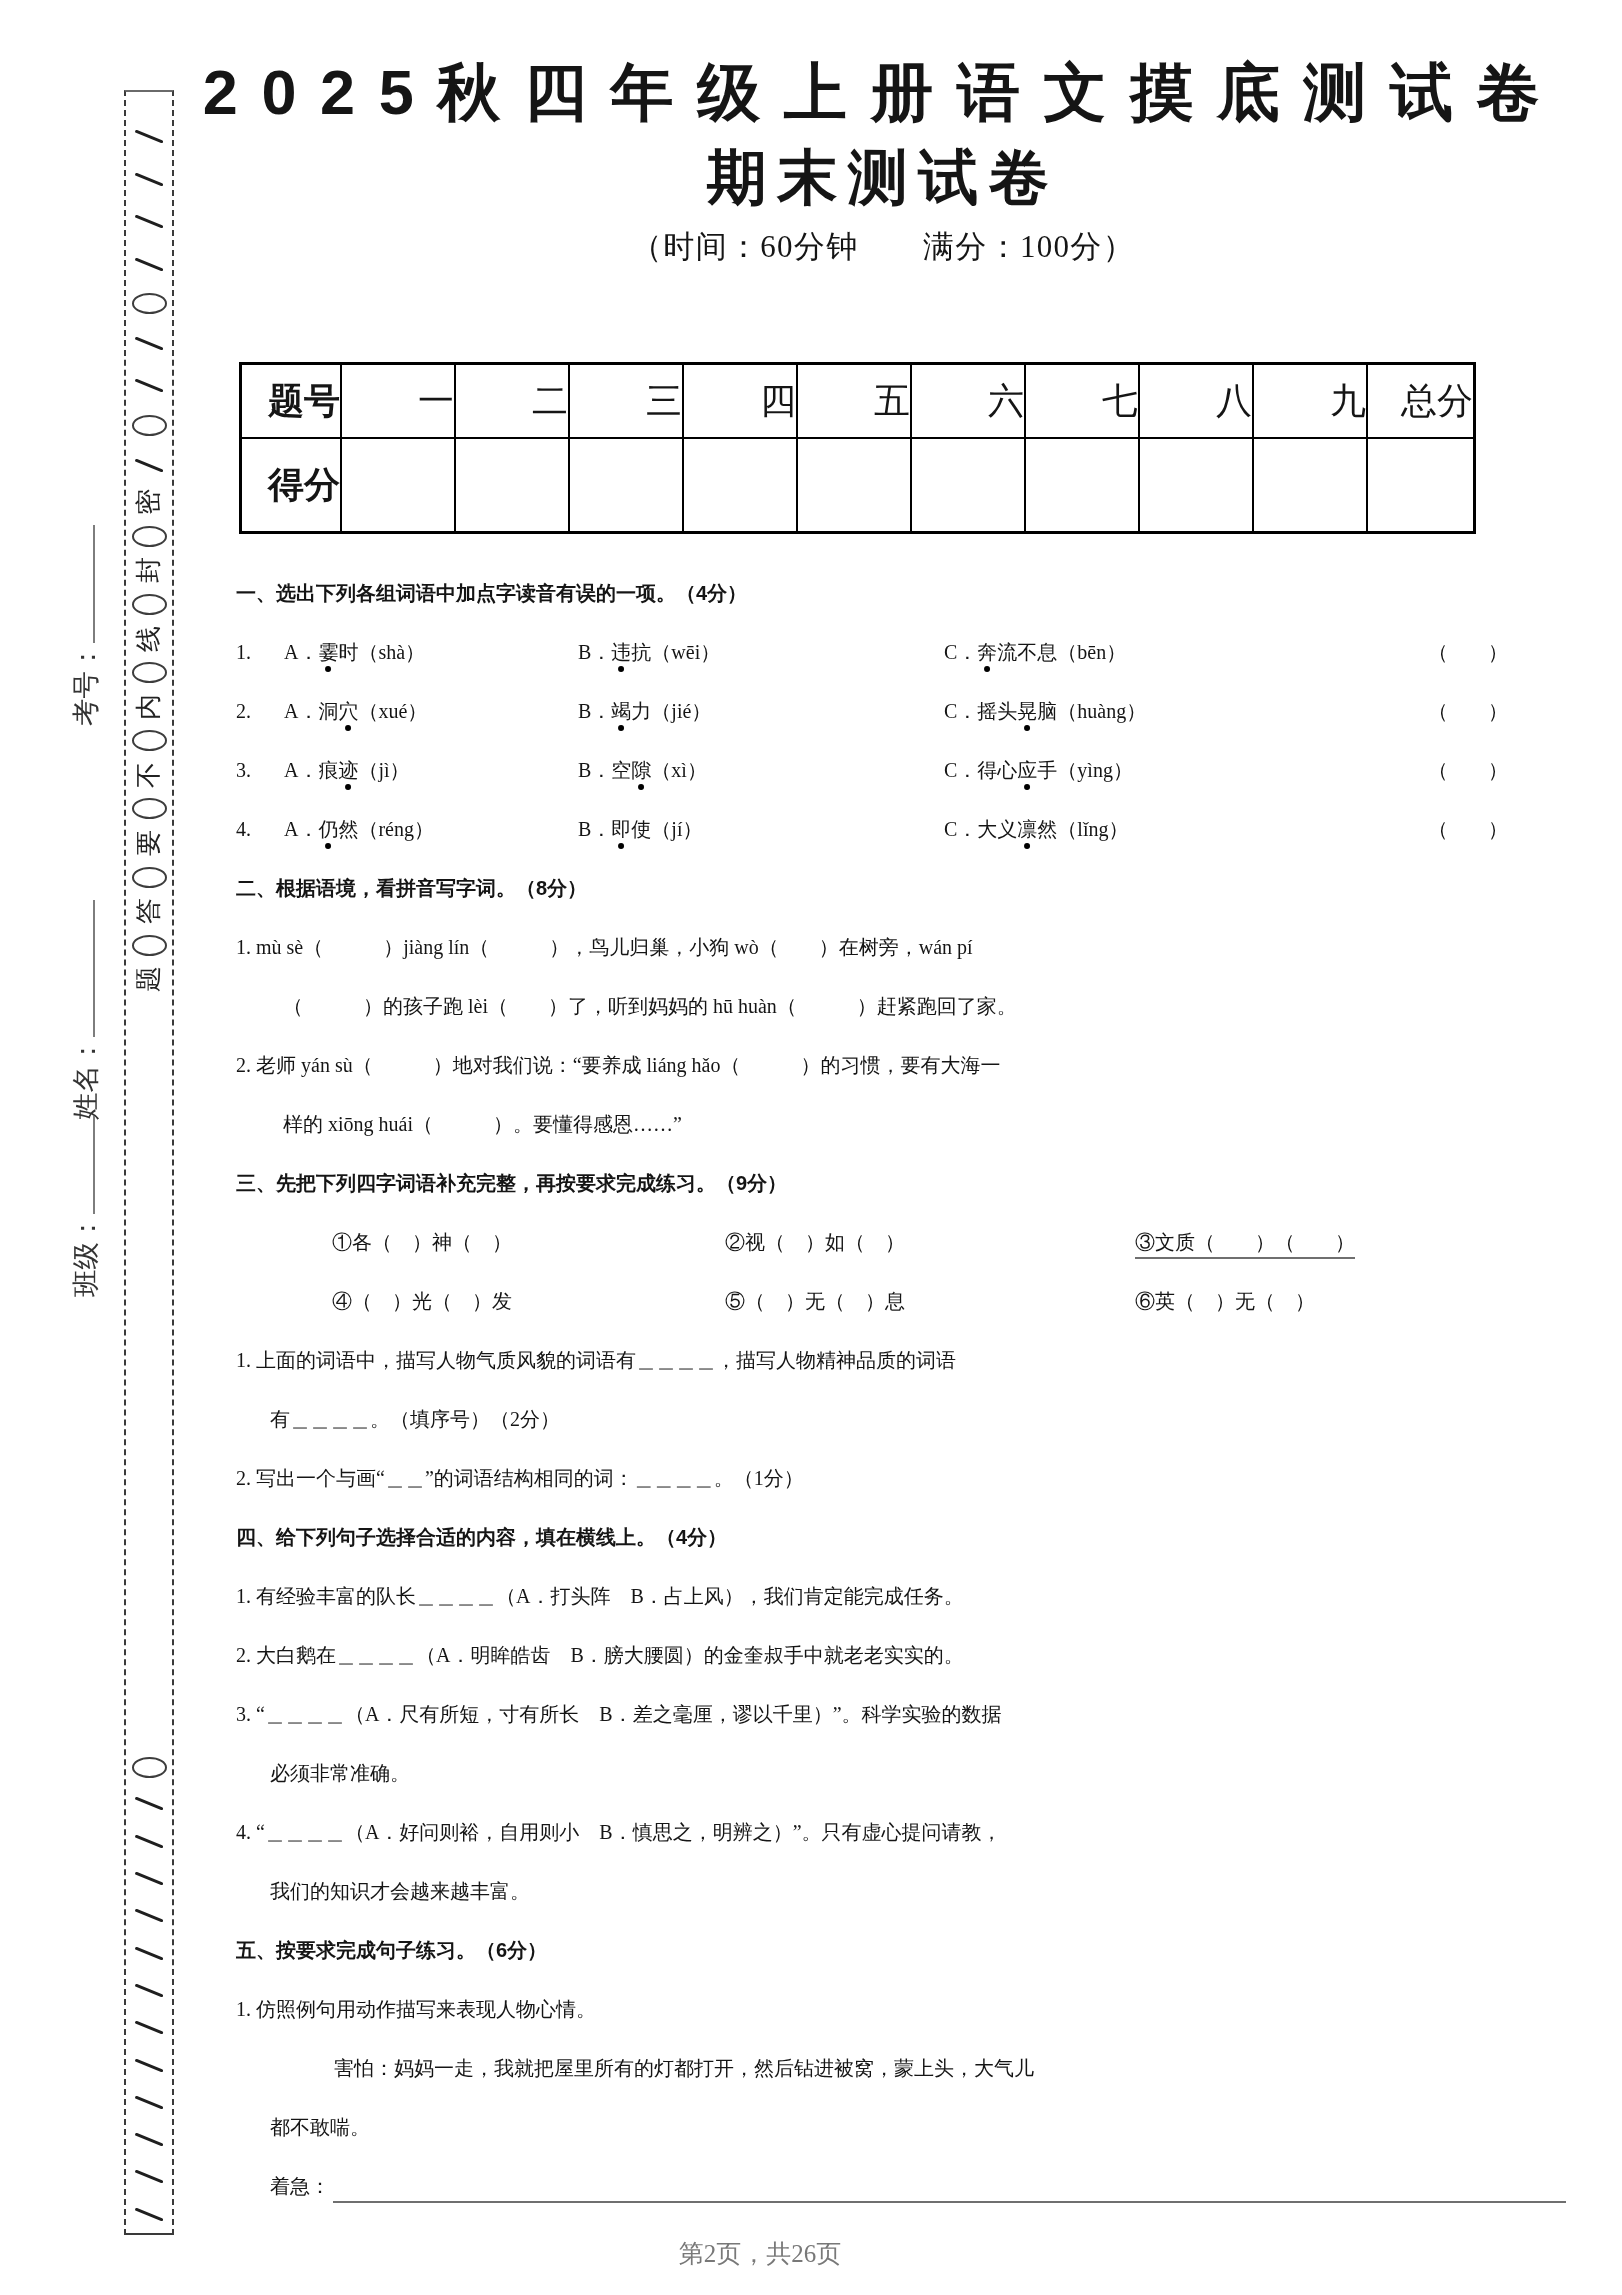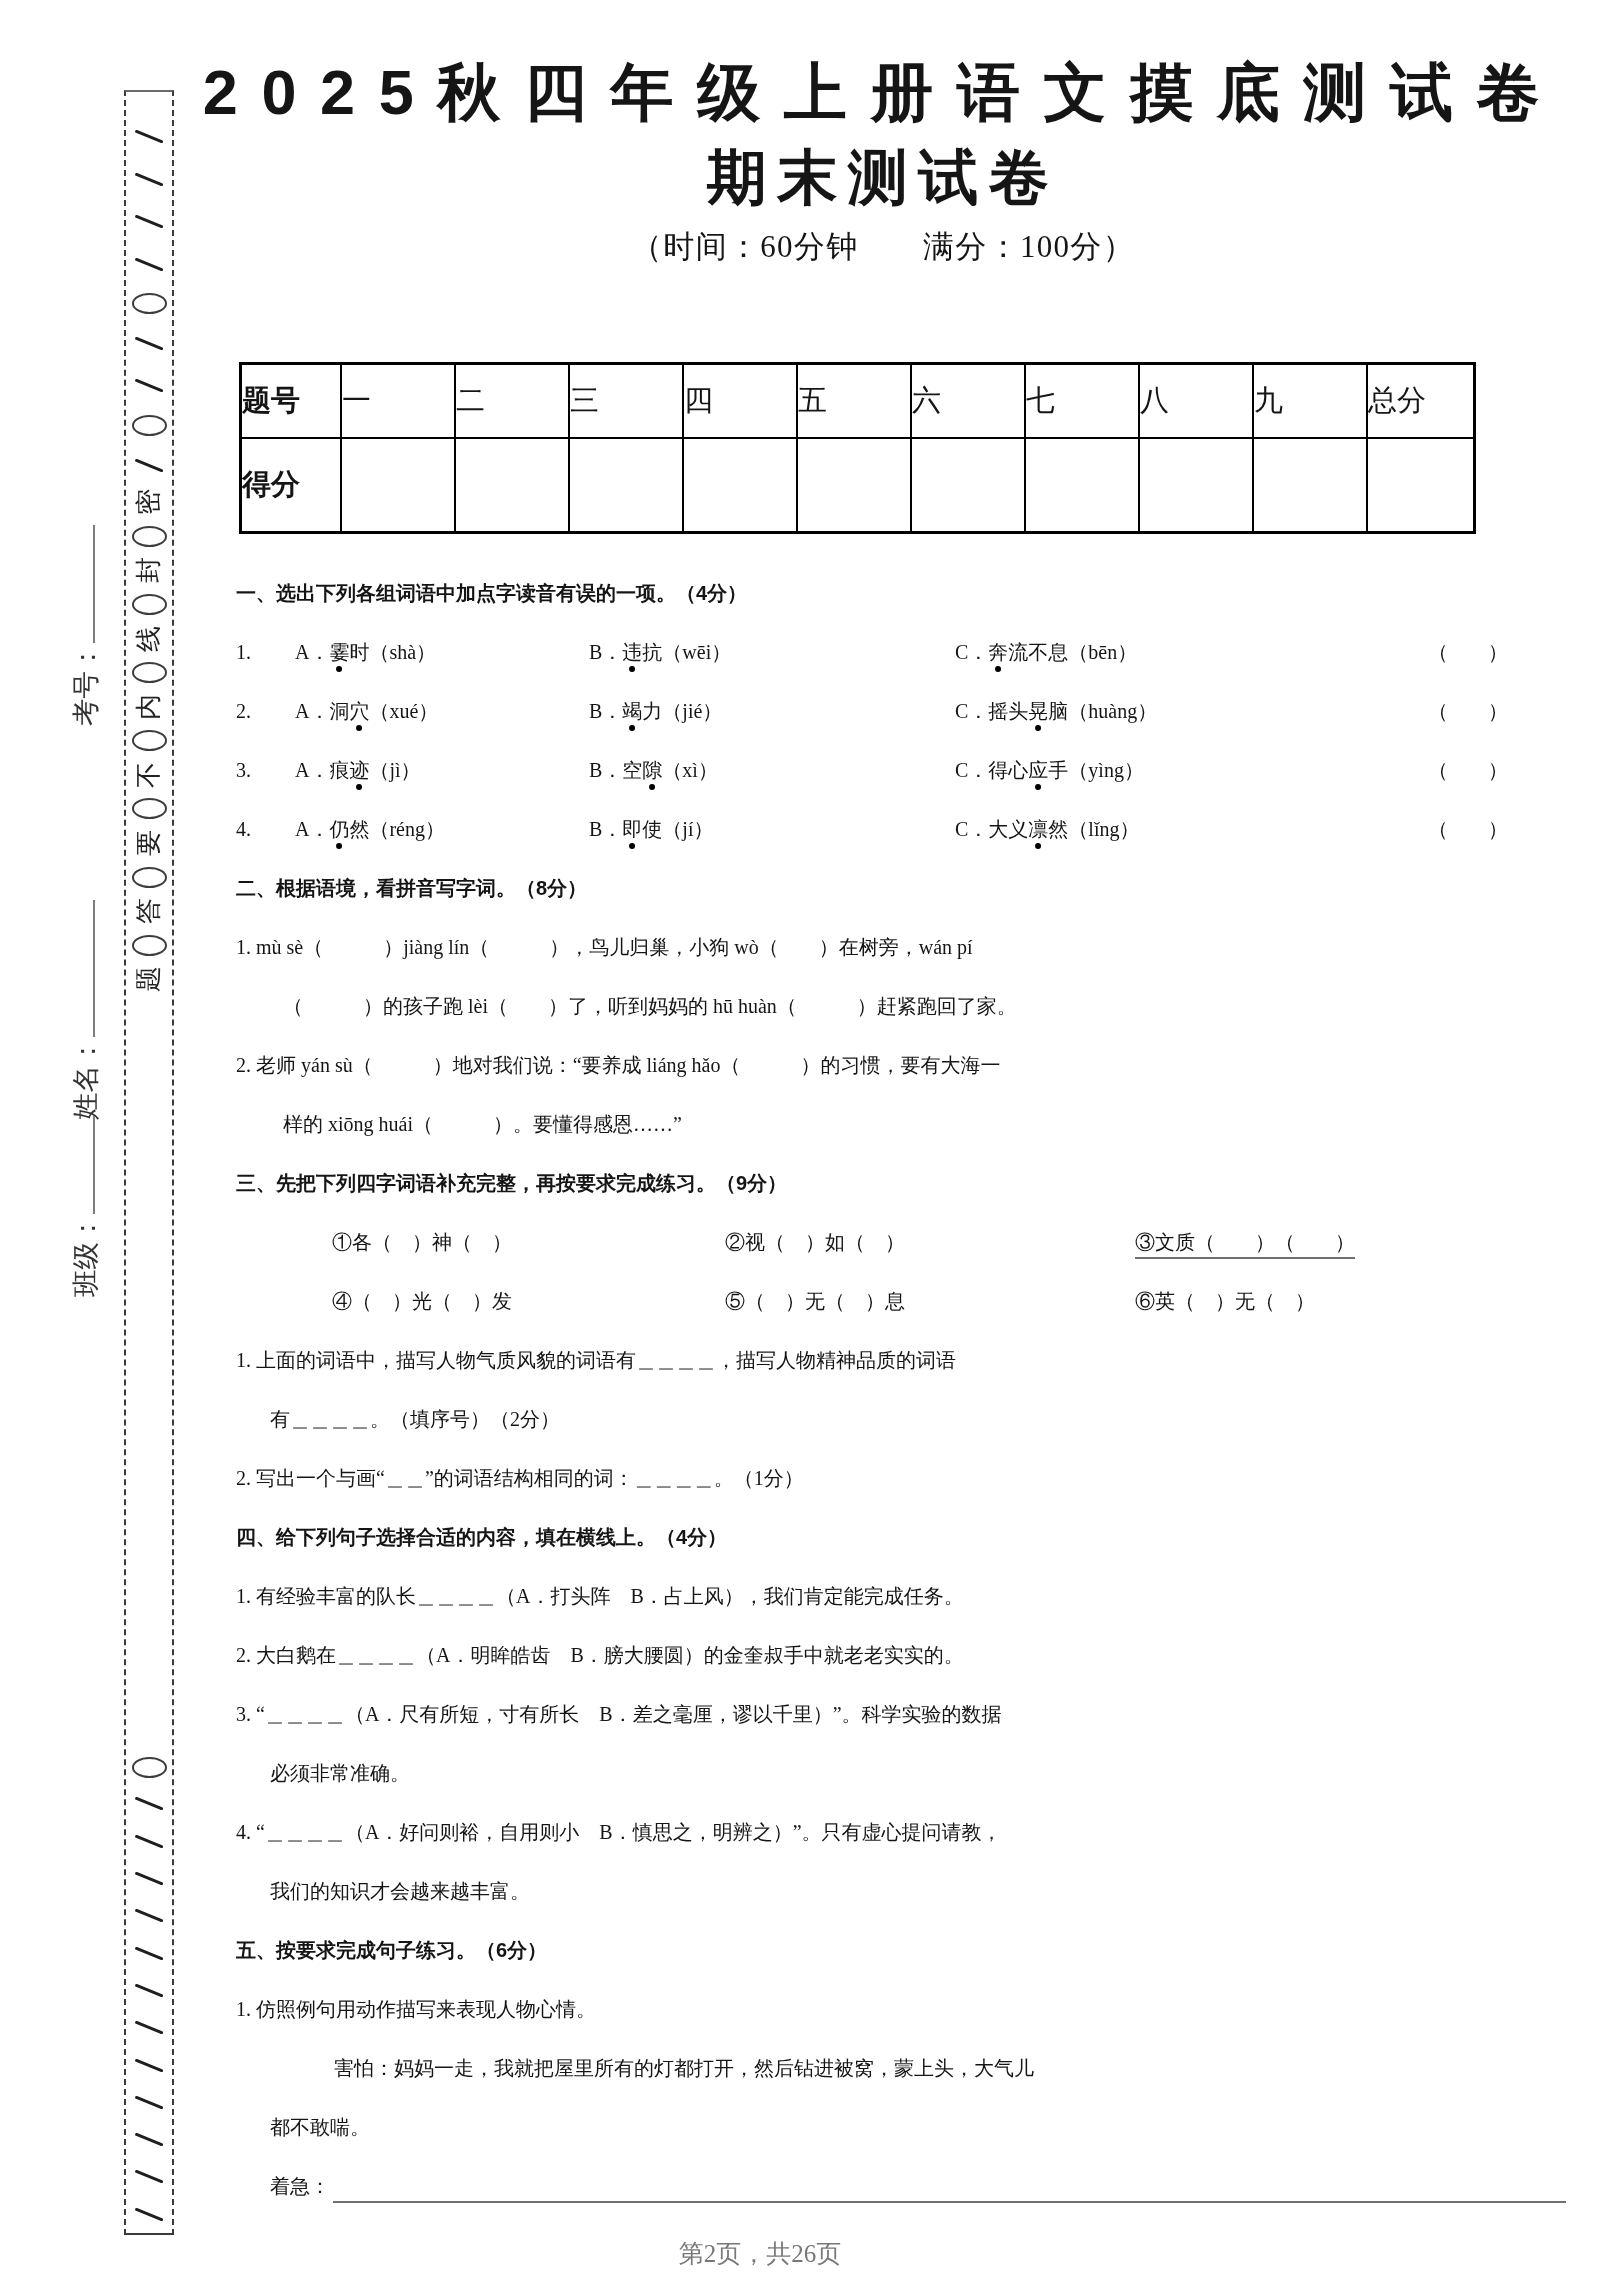--- a/index.html
+++ b/index.html
@@ -31,34 +31,34 @@
   header{position:absolute;left:196px;top:56px;width:1374px;text-align:center;}
   .title{font-family:"Liberation Sans",sans-serif;font-weight:900;font-size:63px;
       letter-spacing:23.6px;line-height:1.15;white-space:nowrap;}
   .subtitle{font-family:Liberation Mono, monospace;font-weight:900;font-size:60px;
       letter-spacing:10.5px;margin-top:10px;}
   .meta{font-size:31px;margin-top:7px;letter-spacing:1.3px;}
 
   
   table.score{position:absolute;left:239px;top:362px;width:1237px;
       border-collapse:collapse;table-layout:fixed;}
-  table.score td,table.score th{border:2px solid #000;text-align:left;
-      font-size:29px;padding:0;}
+  table.score td,table.score th{border:2px solid #000;text-align:right;
+      font-size:36px;padding:0;}
   table.score{border:3.9px solid #000;}
   table.score th{font-family:"Liberation Sans",sans-serif;font-weight:bold;}
   tr.hrow td,tr.hrow th{height:72px;border-bottom:2.6px solid #000;}
   tr.srow td,tr.srow th{height:92px;}
 
   
   main{position:absolute;left:236px;top:564px;width:1335px;
       font-size:20px;line-height:59px;}
   .sec-h{font-family:"Liberation Sans",sans-serif;font-weight:bold;}
   .qrow{display:flex;align-items:baseline;}
   .qrow .num{width:48px;flex:none;}
-  .qrow .oa{width:294px;flex:none;margin-left:11px;}
+  .qrow .oa{width:294px;flex:none;}
   .qrow .ob{width:366px;flex:none;}
   .qrow .oc{flex:1;}
   .qrow .ans{flex:none;width:209px;text-align:right;padding-right:63px;box-sizing:border-box;}
   .dt{position:relative;}
   .dt::after{content:"";position:absolute;left:50%;bottom:-9.2px;width:5.9px;height:5.9px;
       background:#000;border-radius:50%;transform:translateX(-50%);}
   .ind{padding-left:47px;}
   .ind-s{padding-left:34px;}
   .ind-x{padding-left:98px;}
   .idrow{display:flex;padding-left:96px;}

